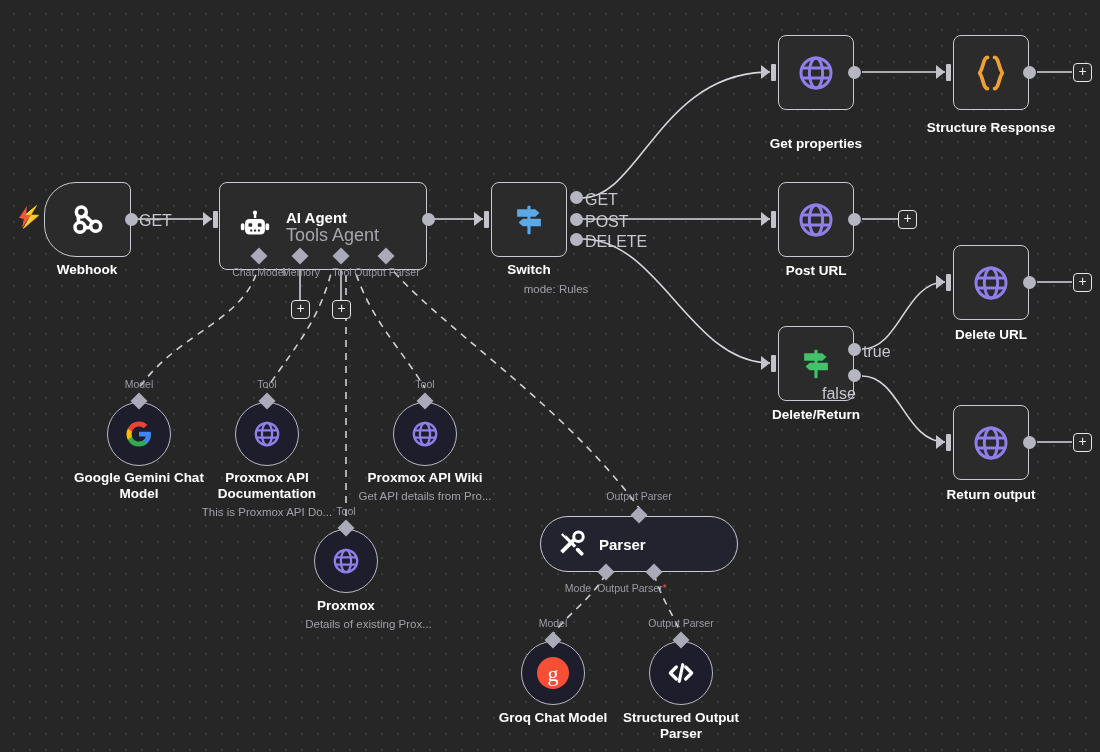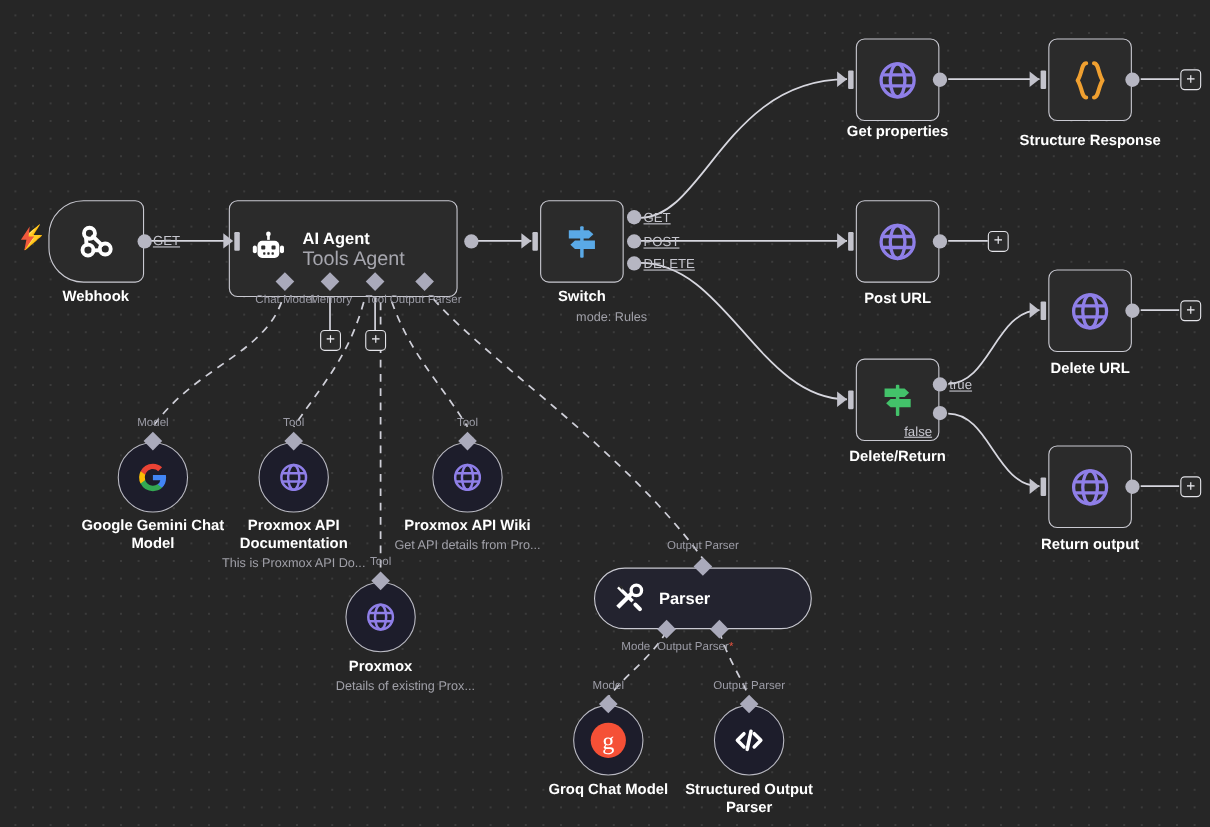--- a/index.html
+++ b/index.html
@@ -84,21 +84,21 @@
     background: #aaaabb; transform: rotate(45deg);
   }
   .plus {
     position: absolute; width: 19px; height: 19px;
     border: 1.5px solid #e4e4e9; border-radius: 4px;
     background: #2b2b2b; color: #e9e9ee;
     font-size: 14px; line-height: 15px; text-align: center;
     font-family: "Liberation Sans", sans-serif;
   }
   .ptlabel {
-    position: absolute; color: #c7c7cf; font-size: 12px; white-space: pre; text-decoration: underline;
+    position: absolute; color: #c7c7cf; font-size: 16px; white-space: pre;
   }
   .conlabel {
     position: absolute; color: #9b9ba5; font-size: 10.5px; white-space: pre;
     transform: translateX(-50%); text-align: center;
   }
   .req { color: #e8533f; }
 
   .bolt {
     position: absolute; color: #ff6d4a; font-size: 21px; line-height: 21px;
   }
@@ -177,21 +177,21 @@
         <path d="M9.9 9.0 L14.7 13.6"></path>
         <path d="M6.1 9.6 L6.4 13.5"></path>
         <path d="M10.2 16.6 L13.6 16.5"></path>
       </g>
     </svg>
   </div>
   <div class="dot" style="left:125px; top:213px;"></div>
   <div class="ptlabel" style="left:139px; top:212px;">GET</div>
   <div class="nlabel" style="left:87px; top:262px;">Webhook</div>
 
-  <div class="node wide" style="left:208px; top:182px; width:208px; height:88px;">
+  <div class="node wide" style="left:219px; top:182px; width:208px; height:88px;">
     <div class="inner">
       <svg width="34" height="34" viewBox="0 0 24 24" class="icon">
         <g fill="#ffffff">
           <rect x="5" y="7" width="14" height="11" rx="3"></rect>
           <rect x="11.2" y="3" width="1.7" height="3.4"></rect>
           <circle cx="12" cy="2.6" r="1.5"></circle>
           <rect x="2" y="10" width="2.6" height="5" rx="1.3"></rect>
           <rect x="19.4" y="10" width="2.6" height="5" rx="1.3"></rect>
         </g>
         <g fill="#2b2b2b">
@@ -250,21 +250,21 @@
       <g fill="none" stroke="#8f7fe8" stroke-width="1.8">
         <circle cx="12" cy="12" r="9"></circle>
         <ellipse cx="12" cy="12" rx="4" ry="9"></ellipse>
         <path d="M3.2 9 H20.8 M3.2 15 H20.8"></path>
       </g>
     </svg>
   </div>
   <div class="inbar" style="left:771px; top:64px;"></div>
   <div class="inarrow" style="left:761px; top:65px;"></div>
   <div class="dot" style="left:848px; top:66px;"></div>
-  <div class="nlabel" style="left:816px; top:112px;">Get properties</div>
+  <div class="nlabel" style="left:816px; top:136px;">Get properties</div>
 
   <div class="node" style="left:953px; top:35px; width:76px; height:75px;">
     <svg width="34" height="40" viewBox="0 0 24 28" class="icon">
       <g fill="none" stroke="#f0a030" stroke-width="2.6" stroke-linecap="round" stroke-linejoin="round">
         <path d="M9.5 3 C 6.5 3, 6.8 10, 4 14 C 6.8 18, 6.5 25, 9.5 25"></path>
         <path d="M14.5 3 C 17.5 3, 17.2 10, 20 14 C 17.2 18, 17.5 25, 14.5 25"></path>
       </g>
     </svg>
   </div>
   <div class="inbar" style="left:946px; top:64px;"></div>

